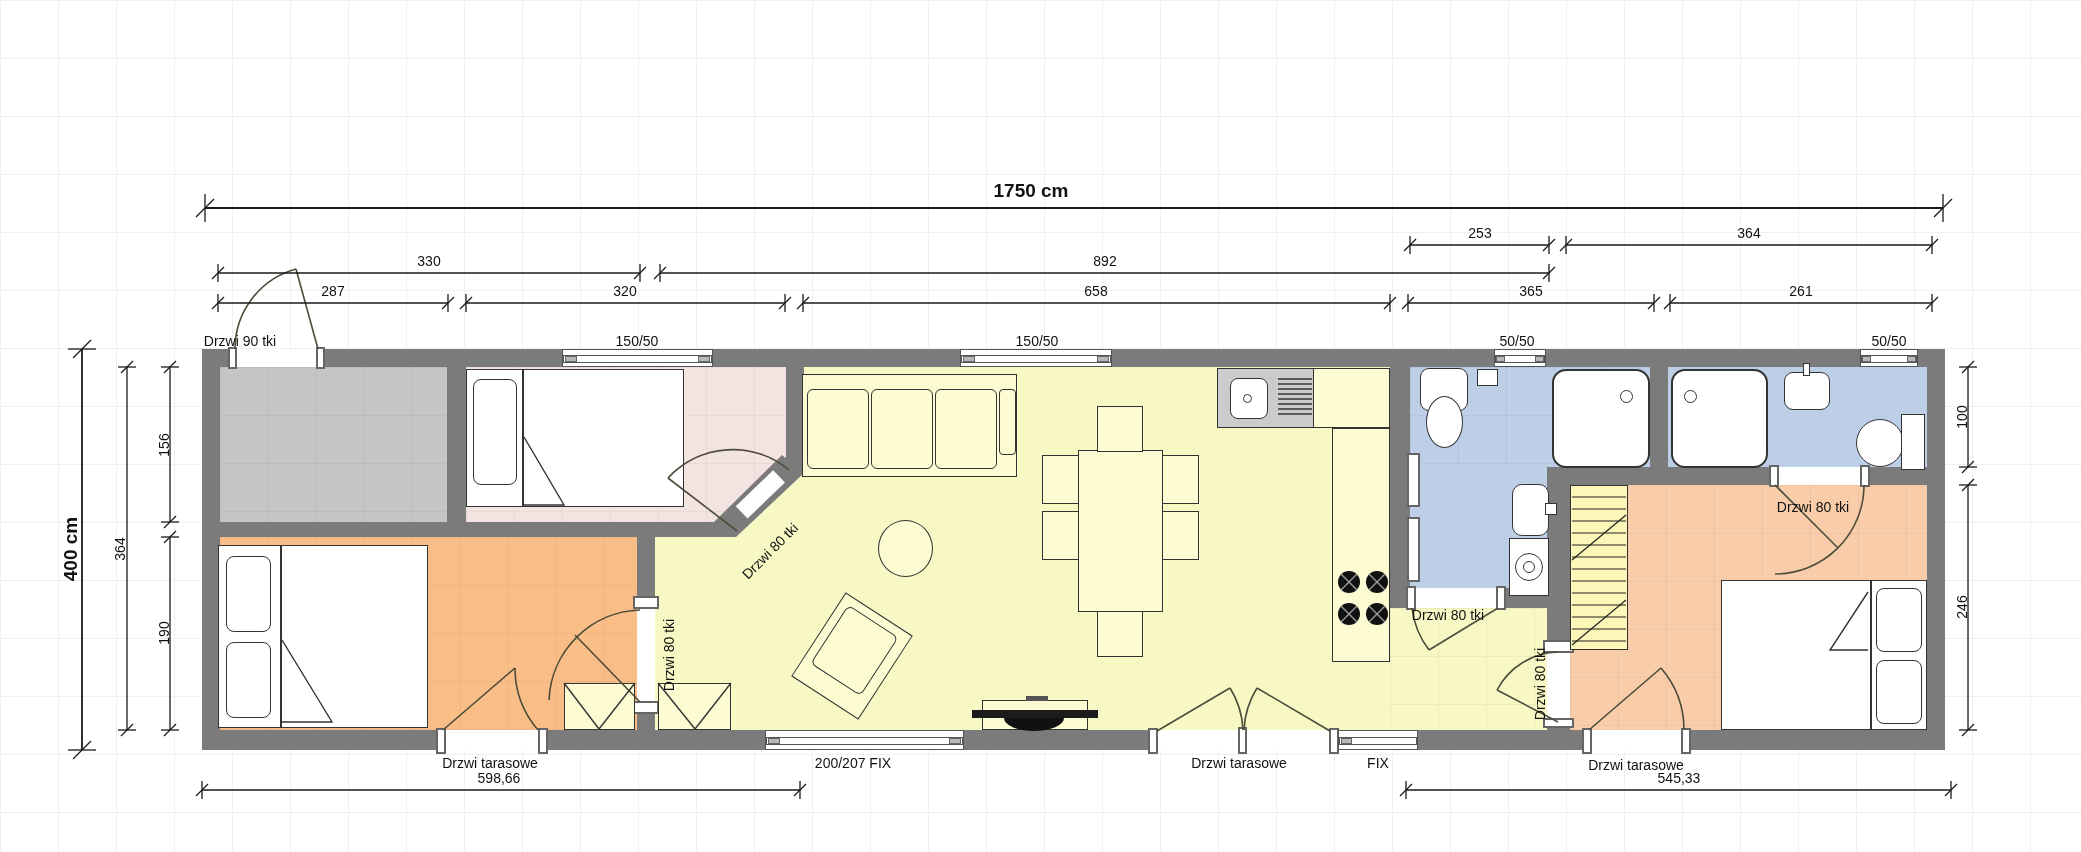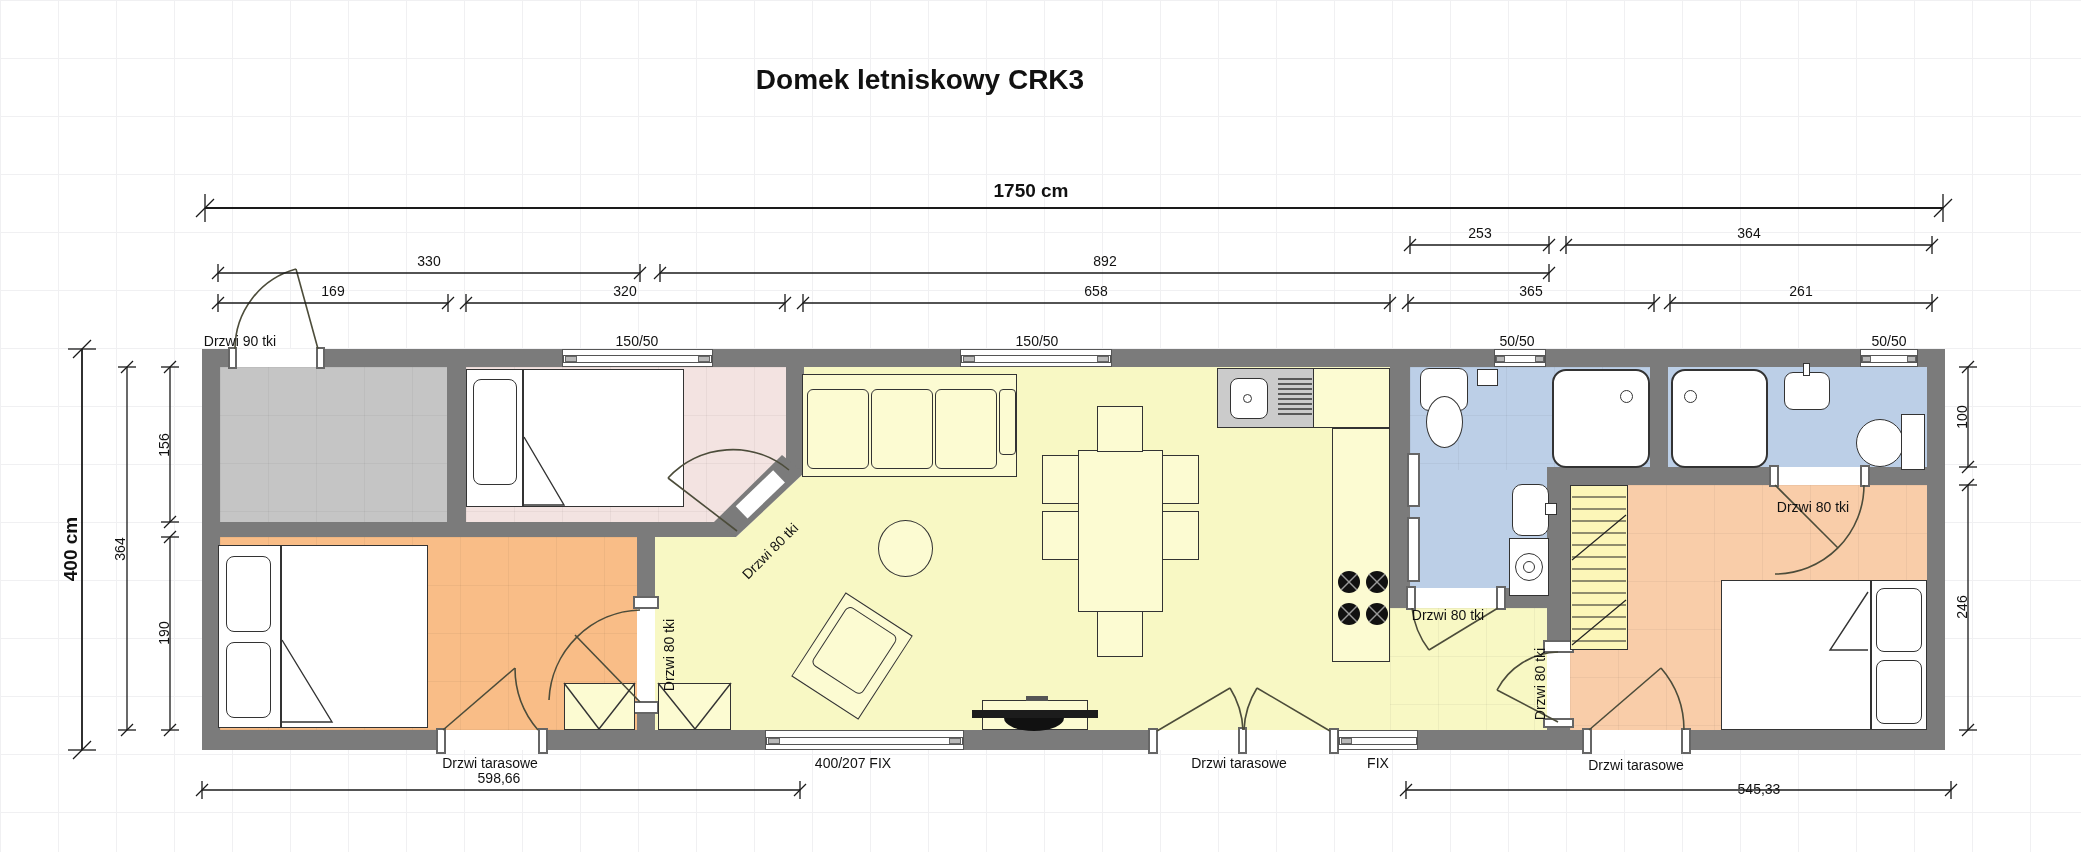--- a/index.html
+++ b/index.html
@@ -372,28 +372,27 @@
       <line x1="1962" y1="373" x2="1974" y2="361" stroke="#1a1a1a" stroke-width="1.3"></line>
       <line x1="1959" y1="467" x2="1977" y2="467" stroke="#1a1a1a" stroke-width="1.3"></line>
       <line x1="1962" y1="473" x2="1974" y2="461" stroke="#1a1a1a" stroke-width="1.3"></line>
       <line x1="1968" y1="485" x2="1968" y2="730" stroke="#1a1a1a" stroke-width="1.3"></line>
       <line x1="1959" y1="485" x2="1977" y2="485" stroke="#1a1a1a" stroke-width="1.3"></line>
       <line x1="1962" y1="491" x2="1974" y2="479" stroke="#1a1a1a" stroke-width="1.3"></line>
       <line x1="1959" y1="730" x2="1977" y2="730" stroke="#1a1a1a" stroke-width="1.3"></line>
       <line x1="1962" y1="736" x2="1974" y2="724" stroke="#1a1a1a" stroke-width="1.3"></line>
     </svg>
 
-  <div class="lbl title" style="left:920px;top:80px;">Domek letniskowy CRK3</div>
 
   <div class="lbl big" style="left:1031px;top:190px;">1750 cm</div>
   <div class="lbl" style="left:1480px;top:233px;">253</div>
   <div class="lbl" style="left:1749px;top:233px;">364</div>
   <div class="lbl" style="left:429px;top:261px;">330</div>
   <div class="lbl" style="left:1105px;top:261px;">892</div>
-  <div class="lbl" style="left:333px;top:291px;">169</div>
+  <div class="lbl" style="left:333px;top:291px;">287</div>
   <div class="lbl" style="left:625px;top:291px;">320</div>
   <div class="lbl" style="left:1096px;top:291px;">658</div>
   <div class="lbl" style="left:1531px;top:291px;">365</div>
   <div class="lbl" style="left:1801px;top:291px;">261</div>
 
   <div class="lbl rot big" style="left:70px;top:549px;">400 cm</div>
   <div class="lbl rot" style="left:120px;top:549px;">364</div>
   <div class="lbl rot" style="left:164px;top:445px;">156</div>
   <div class="lbl rot" style="left:164px;top:633px;">190</div>
   <div class="lbl rot" style="left:1962px;top:417px;">100</div>
@@ -405,20 +404,20 @@
   <div class="lbl" style="left:1517px;top:341px;">50/50</div>
   <div class="lbl" style="left:1889px;top:341px;">50/50</div>
 
   <div class="lbl rot45" style="left:770px;top:551px;">Drzwi 80 tki</div>
   <div class="lbl rot" style="left:669px;top:655px;">Drzwi 80 tki</div>
   <div class="lbl" style="left:1448px;top:615px;">Drzwi 80 tki</div>
   <div class="lbl" style="left:1813px;top:507px;">Drzwi 80 tki</div>
   <div class="lbl rot" style="left:1540px;top:684px;">Drzwi 80 tki</div>
 
   <div class="lbl" style="left:490px;top:763px;">Drzwi tarasowe</div>
-  <div class="lbl" style="left:853px;top:763px;">400/207 FIX</div>
+  <div class="lbl" style="left:853px;top:763px;">200/207 FIX</div>
   <div class="lbl" style="left:1239px;top:763px;">Drzwi tarasowe</div>
   <div class="lbl" style="left:1378px;top:763px;">FIX</div>
   <div class="lbl" style="left:1636px;top:765px;">Drzwi tarasowe</div>
 
   <div class="lbl" style="left:499px;top:778px;">598,66</div>
-  <div class="lbl" style="left:1759px;top:778px;margin-top:11px;">545,33</div>
+  <div class="lbl" style="left:1679px;top:778px;">545,33</div>
 </div>
 
 </body></html>

